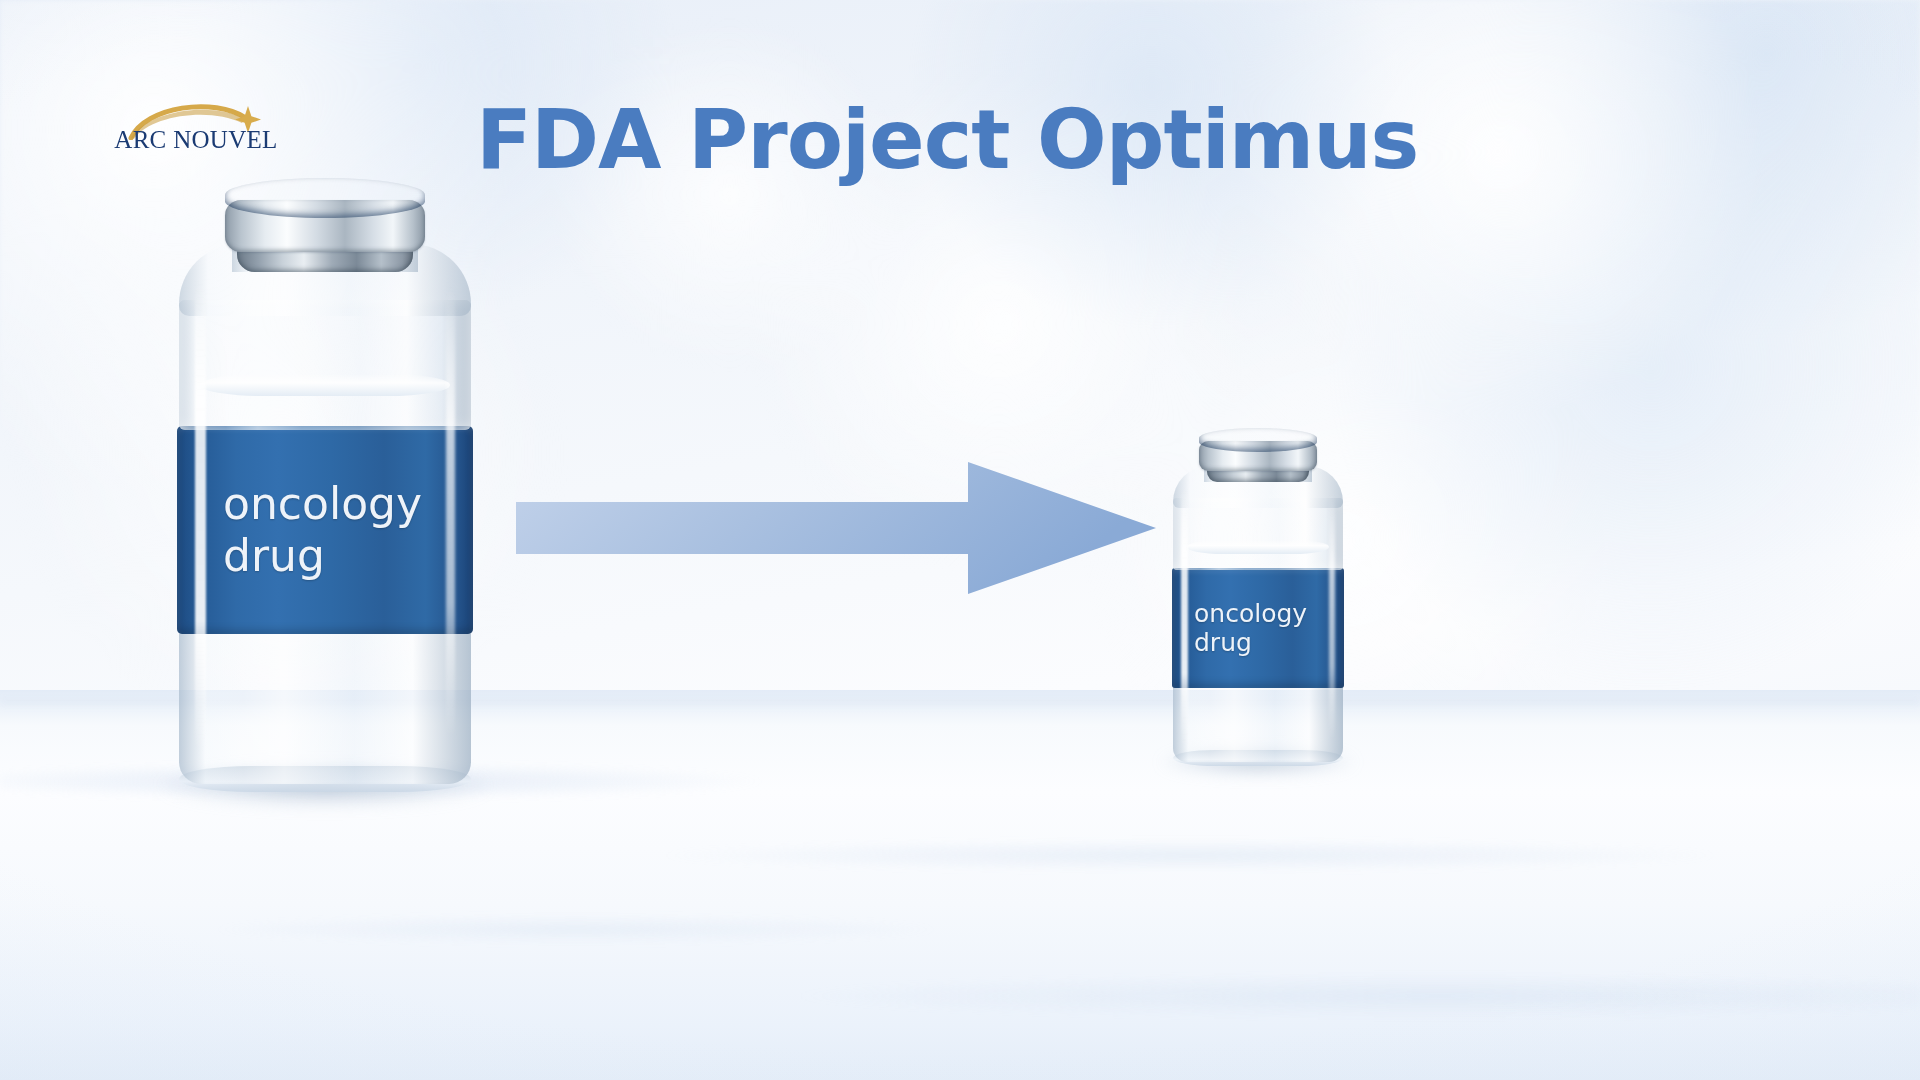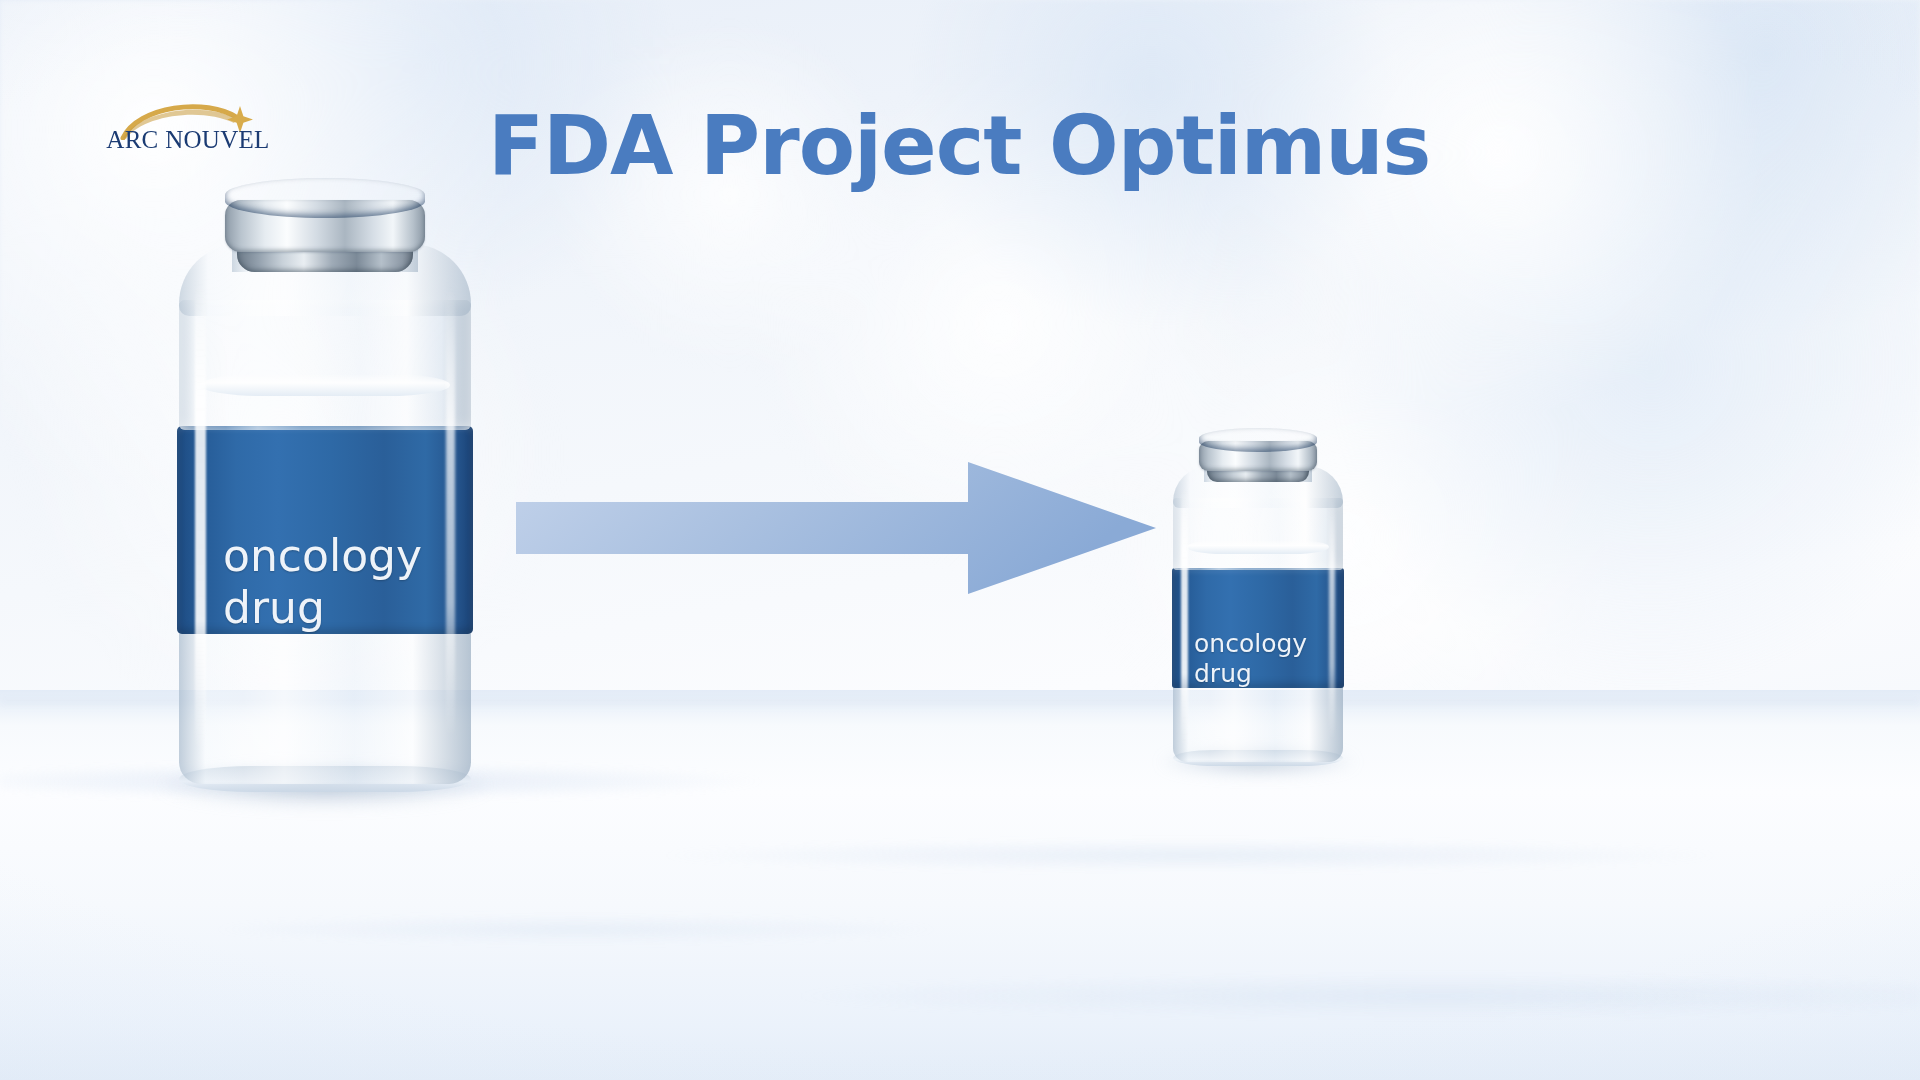--- a/index.html
+++ b/index.html
@@ -50,30 +50,30 @@
       radial-gradient(ellipse 520px 20px at 30% 62%, rgba(206,221,240,.30), rgba(255,255,255,0) 70%),
       radial-gradient(ellipse 900px 30px at 75% 80%, rgba(198,215,237,.30), rgba(255,255,255,0) 72%);
     filter:blur(3px);
   }
   .bg-vignette{
     position:absolute;inset:0;
     background:radial-gradient(ellipse 120% 95% at 50% 45%, rgba(255,255,255,0) 55%, rgba(206,221,240,.30) 100%);
   }
 
   
-  .logo{position:absolute;left:88px;top:96px;width:200px;height:62px;}
+  .logo{position:absolute;left:96px;top:96px;width:200px;height:62px;}
   .logo svg{position:absolute;left:0;top:0;}
   .logo-text{
     position:absolute;left:0;top:30px;width:200px;text-align:center;
     font-family:"Liberation Serif", serif;
     font-size:25px;letter-spacing:.3px;color:#1b3b73;white-space:nowrap;
   }
 
   
-  .headline{position:absolute;left:476px;top:104px;width:1400px;margin-left:12px;}
+  .headline{position:absolute;left:476px;top:98px;width:1400px;}
   .title{
     font-family:"DejaVu Sans", sans-serif;
     font-weight:bold;
     font-size:82px;line-height:84px;
     letter-spacing:-1px;
     color:#4a7cc0;
     margin:0 0 14px 0;
     white-space:nowrap;
   }
   .subtitle{
@@ -149,21 +149,21 @@
     border-radius:50% / 100%;
   }
   .vial .label{
     position:absolute;left:50%;transform:translateX(-50%);
     background:
       linear-gradient(90deg,
         #1d4a80 0%, #255a95 7%, #2f6aa8 20%,
         #3370b0 34%, #2e69a6 52%, #2a5f99 70%,
         #2f6aa6 84%, #24538b 95%, #1a4275 100%);
     box-shadow:inset 0 3px 6px rgba(255,255,255,.12), inset 0 -4px 8px rgba(0,0,0,.18);
-    display:flex;flex-direction:column;justify-content:flex-end;
+    display:flex;flex-direction:column;justify-content:center;
     overflow:hidden;
   }
   .vial .label-text{
     color:#eef3f9;
     font-family:"DejaVu Sans", sans-serif;
     font-weight:normal;
     line-height:1.18;
     text-shadow:0 1px 2px rgba(0,0,0,.22);
   }
   .vial .base-glass{

